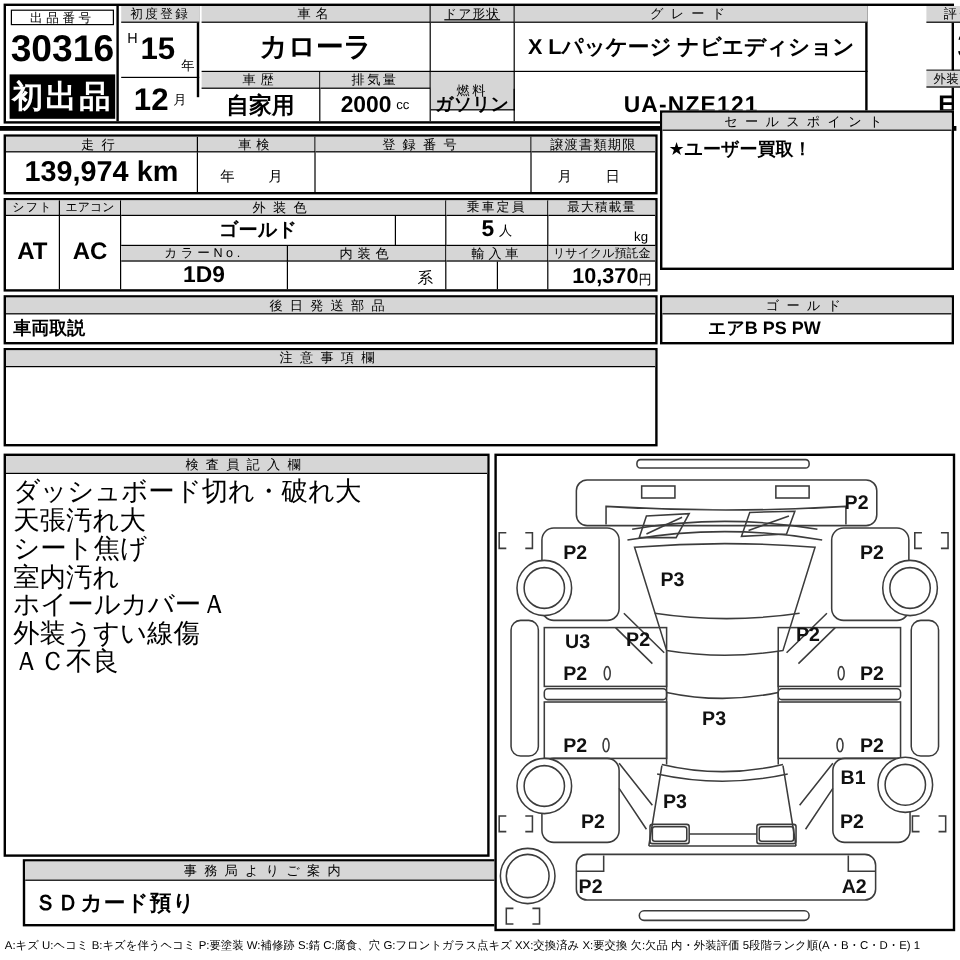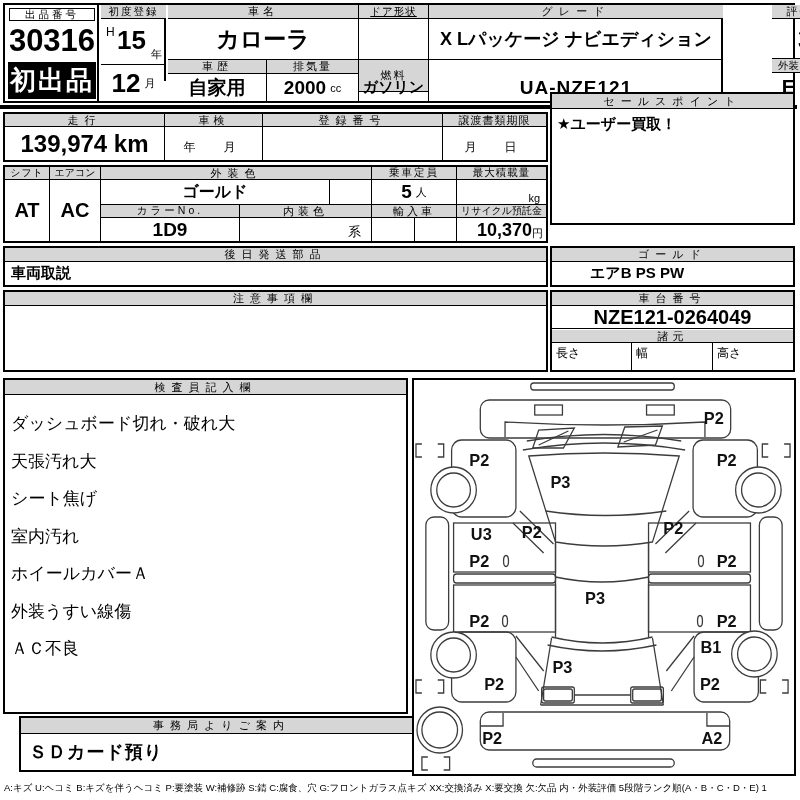--- a/index.html
+++ b/index.html
@@ -16,21 +16,21 @@
   .b2r{border-right:2px solid #000;}
   .ls1{letter-spacing:1px;} .ls2{letter-spacing:2px;} .ls3{letter-spacing:3px;}
   .ls4{letter-spacing:4px;} .ls6{letter-spacing:6px;}
   .bold{font-weight:bold;}
   .f10{font-size:10px;} .f11{font-size:11px;} .f12{font-size:12px;} .f13{font-size:13px;}
   .f15{font-size:15px;} .f16{font-size:16px;} .f17{font-size:15px;} .f18{font-size:18px;}
   .f19{font-size:19px;} .f20{font-size:20px;} .f23{font-size:23px;}
   .f24{font-size:24px;} .f26{font-size:26px;} .f30{font-size:30px;} .f31{font-size:31px;}
   .badge{background:#000;color:#fff;}
   .small-u{font-size:11px;font-weight:normal;margin-left:4px;}
-  .note-line{font-size:17px;line-height:23.5px;white-space:nowrap;margin-top:14px;}
+  .note-line{font-size:22px;line-height:23.5px;white-space:nowrap;}
   .legend{font-size:9.5px;white-space:nowrap;letter-spacing:0;}
   svg text{font-family:"Liberation Sans","DejaVu Sans",sans-serif;font-weight:bold;
            font-size:16.5px;fill:#111;}
   svg .ln{fill:none;stroke:#3c3c3c;stroke-width:1.3;}
   svg .wh{fill:#fff;stroke:#3c3c3c;stroke-width:1.3;}
 </style>
 </head>
 <body>
 
 <div class="sheet">
@@ -143,37 +143,20 @@
     <div class="a cl f17 bold" style="left:0;top:14px;width:541px;height:23px;padding-left:6px;">車両取説</div>
   </div>
   <div class="box" style="left:550px;top:246px;width:245px;height:41px;">
     <div class="a c hd b1b ls6" style="left:0;top:0;width:241px;height:14px;">ゴールド</div>
     <div class="a cl f17 bold" style="left:0;top:14px;width:241px;height:23px;padding-left:6px;margin-left:32px;">エアB PS PW</div>
   </div>
 
   <div class="box" style="left:3px;top:290px;width:545px;height:82px;">
     <div class="a c hd b1b ls6" style="left:0;top:0;width:541px;height:14px;">注意事項欄</div>
     <div class="a cl f15" style="left:0;top:14px;width:541px;height:64px;padding-left:6px;"></div>
-  </div>
-  <div class="box" style="left:550px;top:290px;width:245px;height:82px;">
-    <div class="a c hd b1b ls6" style="left:0;top:0;width:241px;height:14px;">車台番号</div>
-    <div class="a c f20 bold b1b" style="left:0;top:14px;width:241px;height:23px;">NZE121-0264049</div>
-    <div class="a c hd b1b ls4" style="left:0;top:38px;width:241px;height:13px;">諸元</div>
-    <div class="a b1r f12" style="left:0;top:51px;width:80px;height:27px;padding:2px 0 0 4px;">
-      <span>長さ</span>
-      <span></span>
-    </div>
-    <div class="a b1r f12" style="left:80px;top:51px;width:81px;height:27px;padding:2px 0 0 4px;">
-      <span>幅</span>
-      <span></span>
-    </div>
-    <div class="a f12" style="left:161px;top:51px;width:80px;height:27px;padding:2px 0 0 4px;">
-      <span>高さ</span>
-      <span></span>
-    </div>
   </div>
 
   <div class="box" style="left:3px;top:378px;width:405px;height:336px;">
     <div class="a c hd b1b ls6" style="left:0;top:0;width:401px;height:15px;">検査員記入欄</div>
     <div class="a" style="left:0;top:15px;width:401px;height:317px;padding:3px 6px;">
       <div class="note-line">ダッシュボード切れ・破れ大</div>
       <div class="note-line">天張汚れ大</div>
       <div class="note-line">シート焦げ</div>
       <div class="note-line">室内汚れ</div>
       <div class="note-line">ホイールカバーＡ</div>

